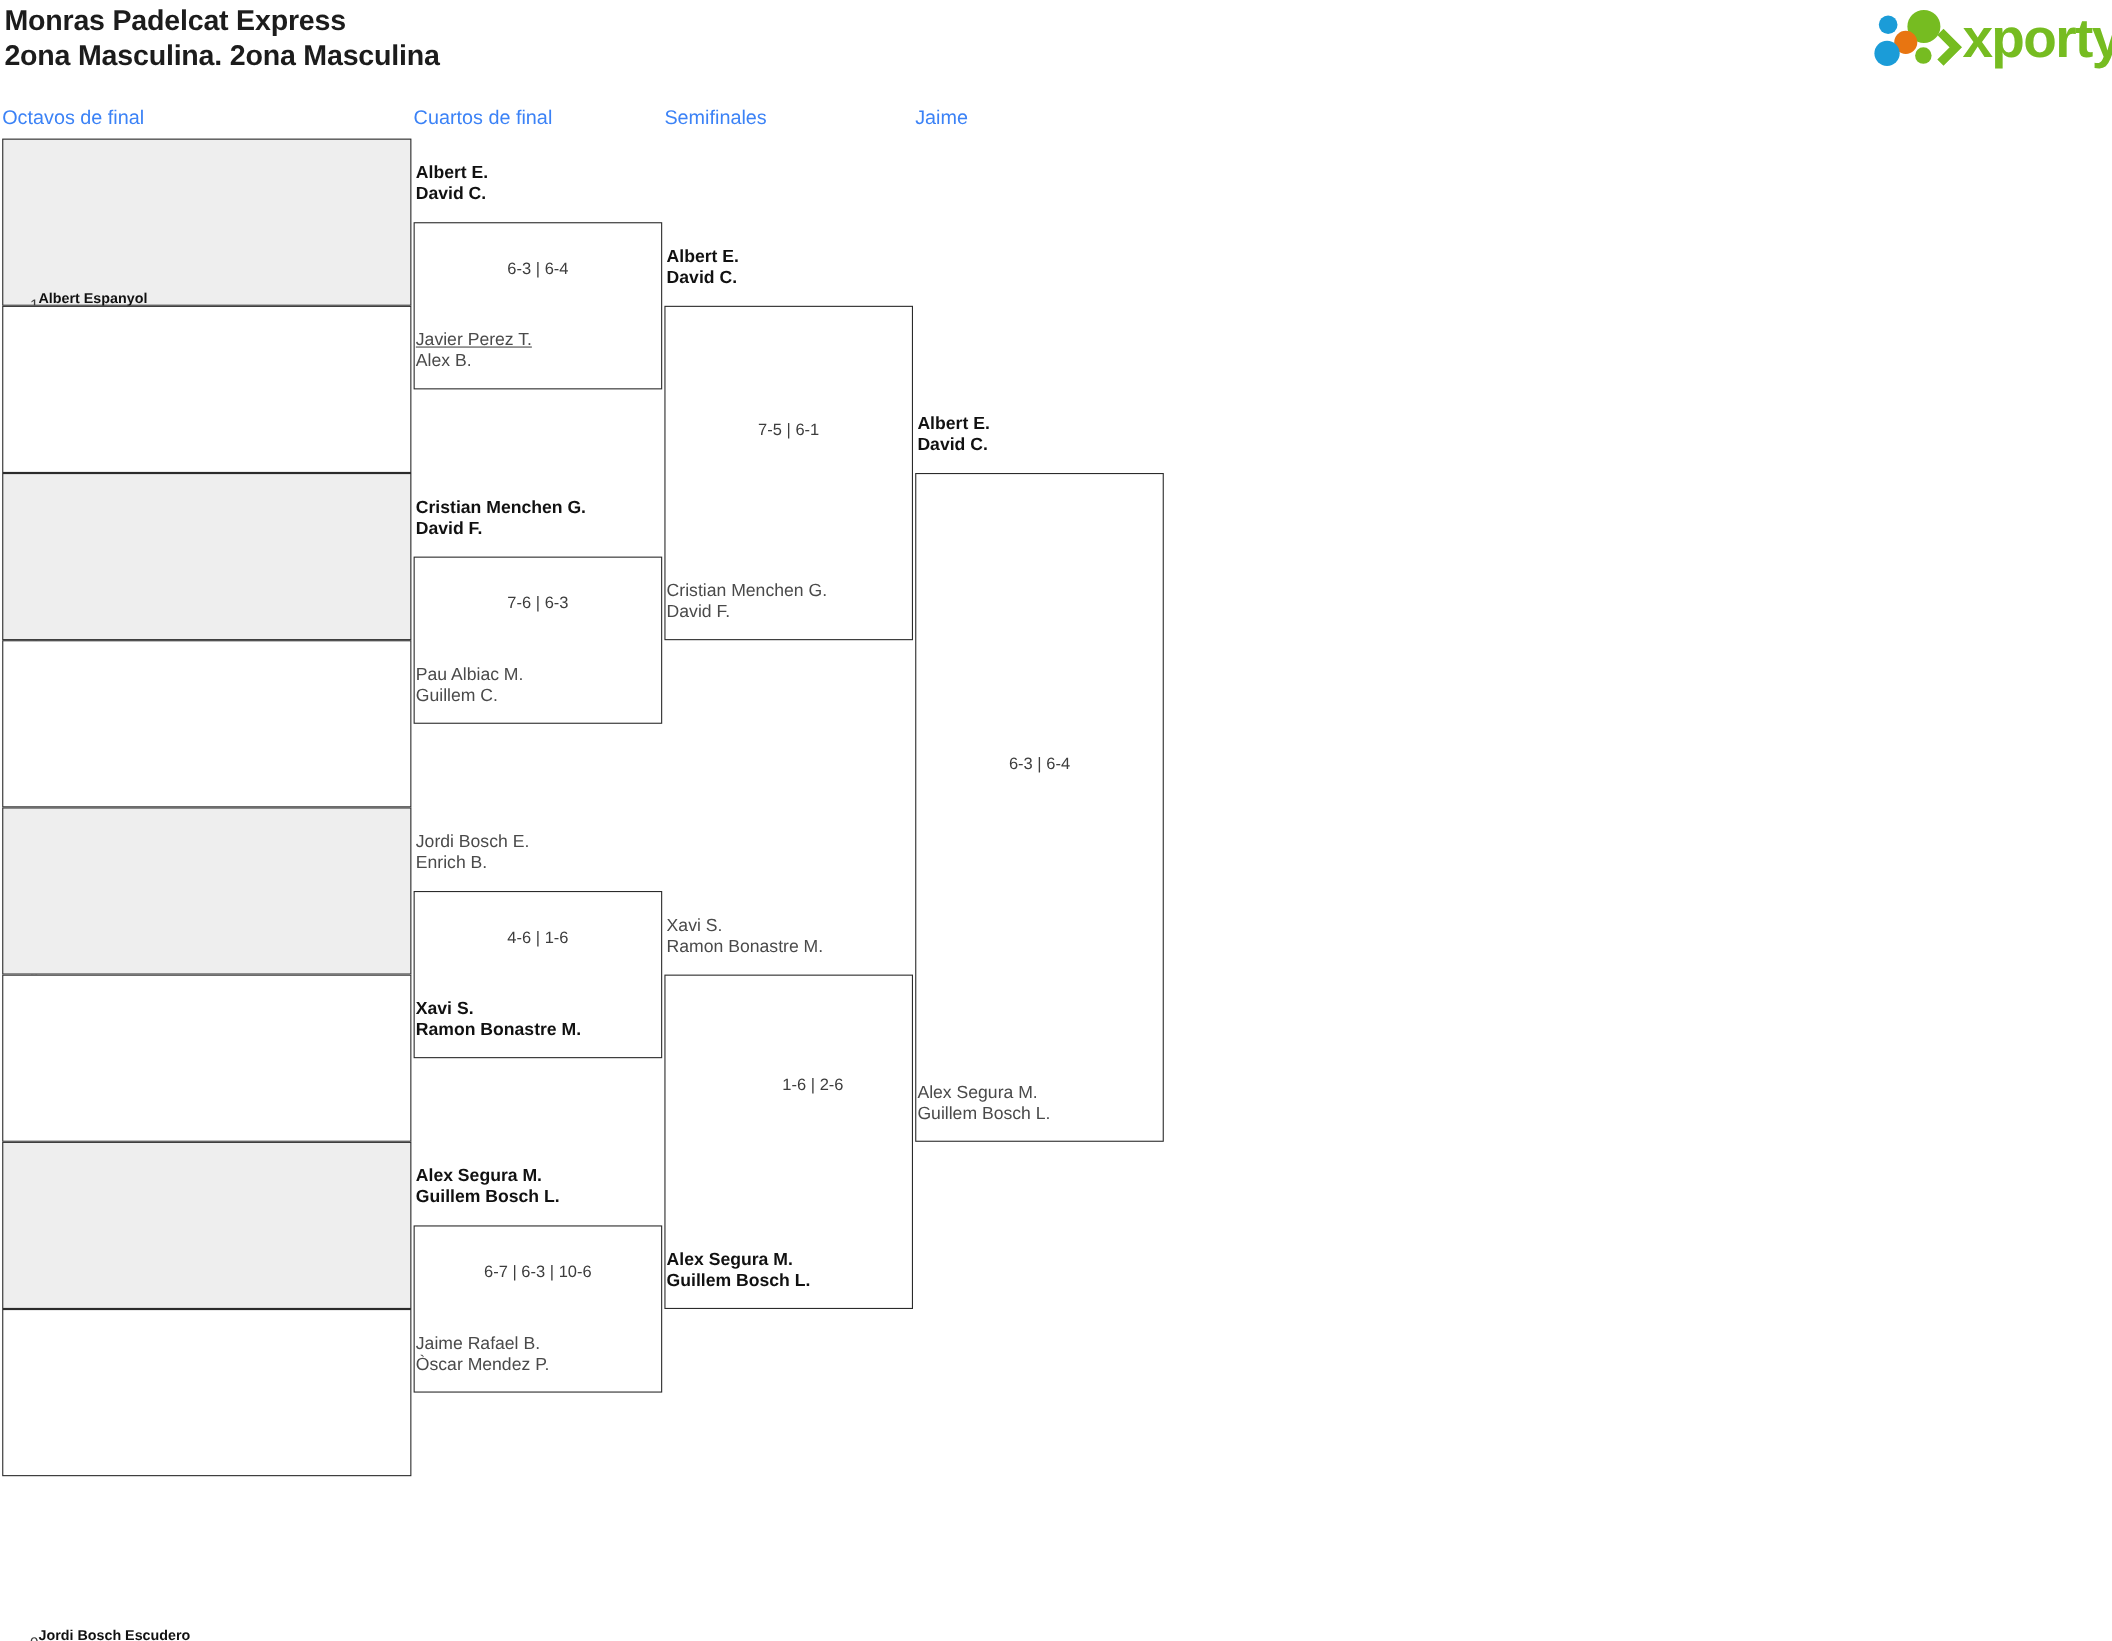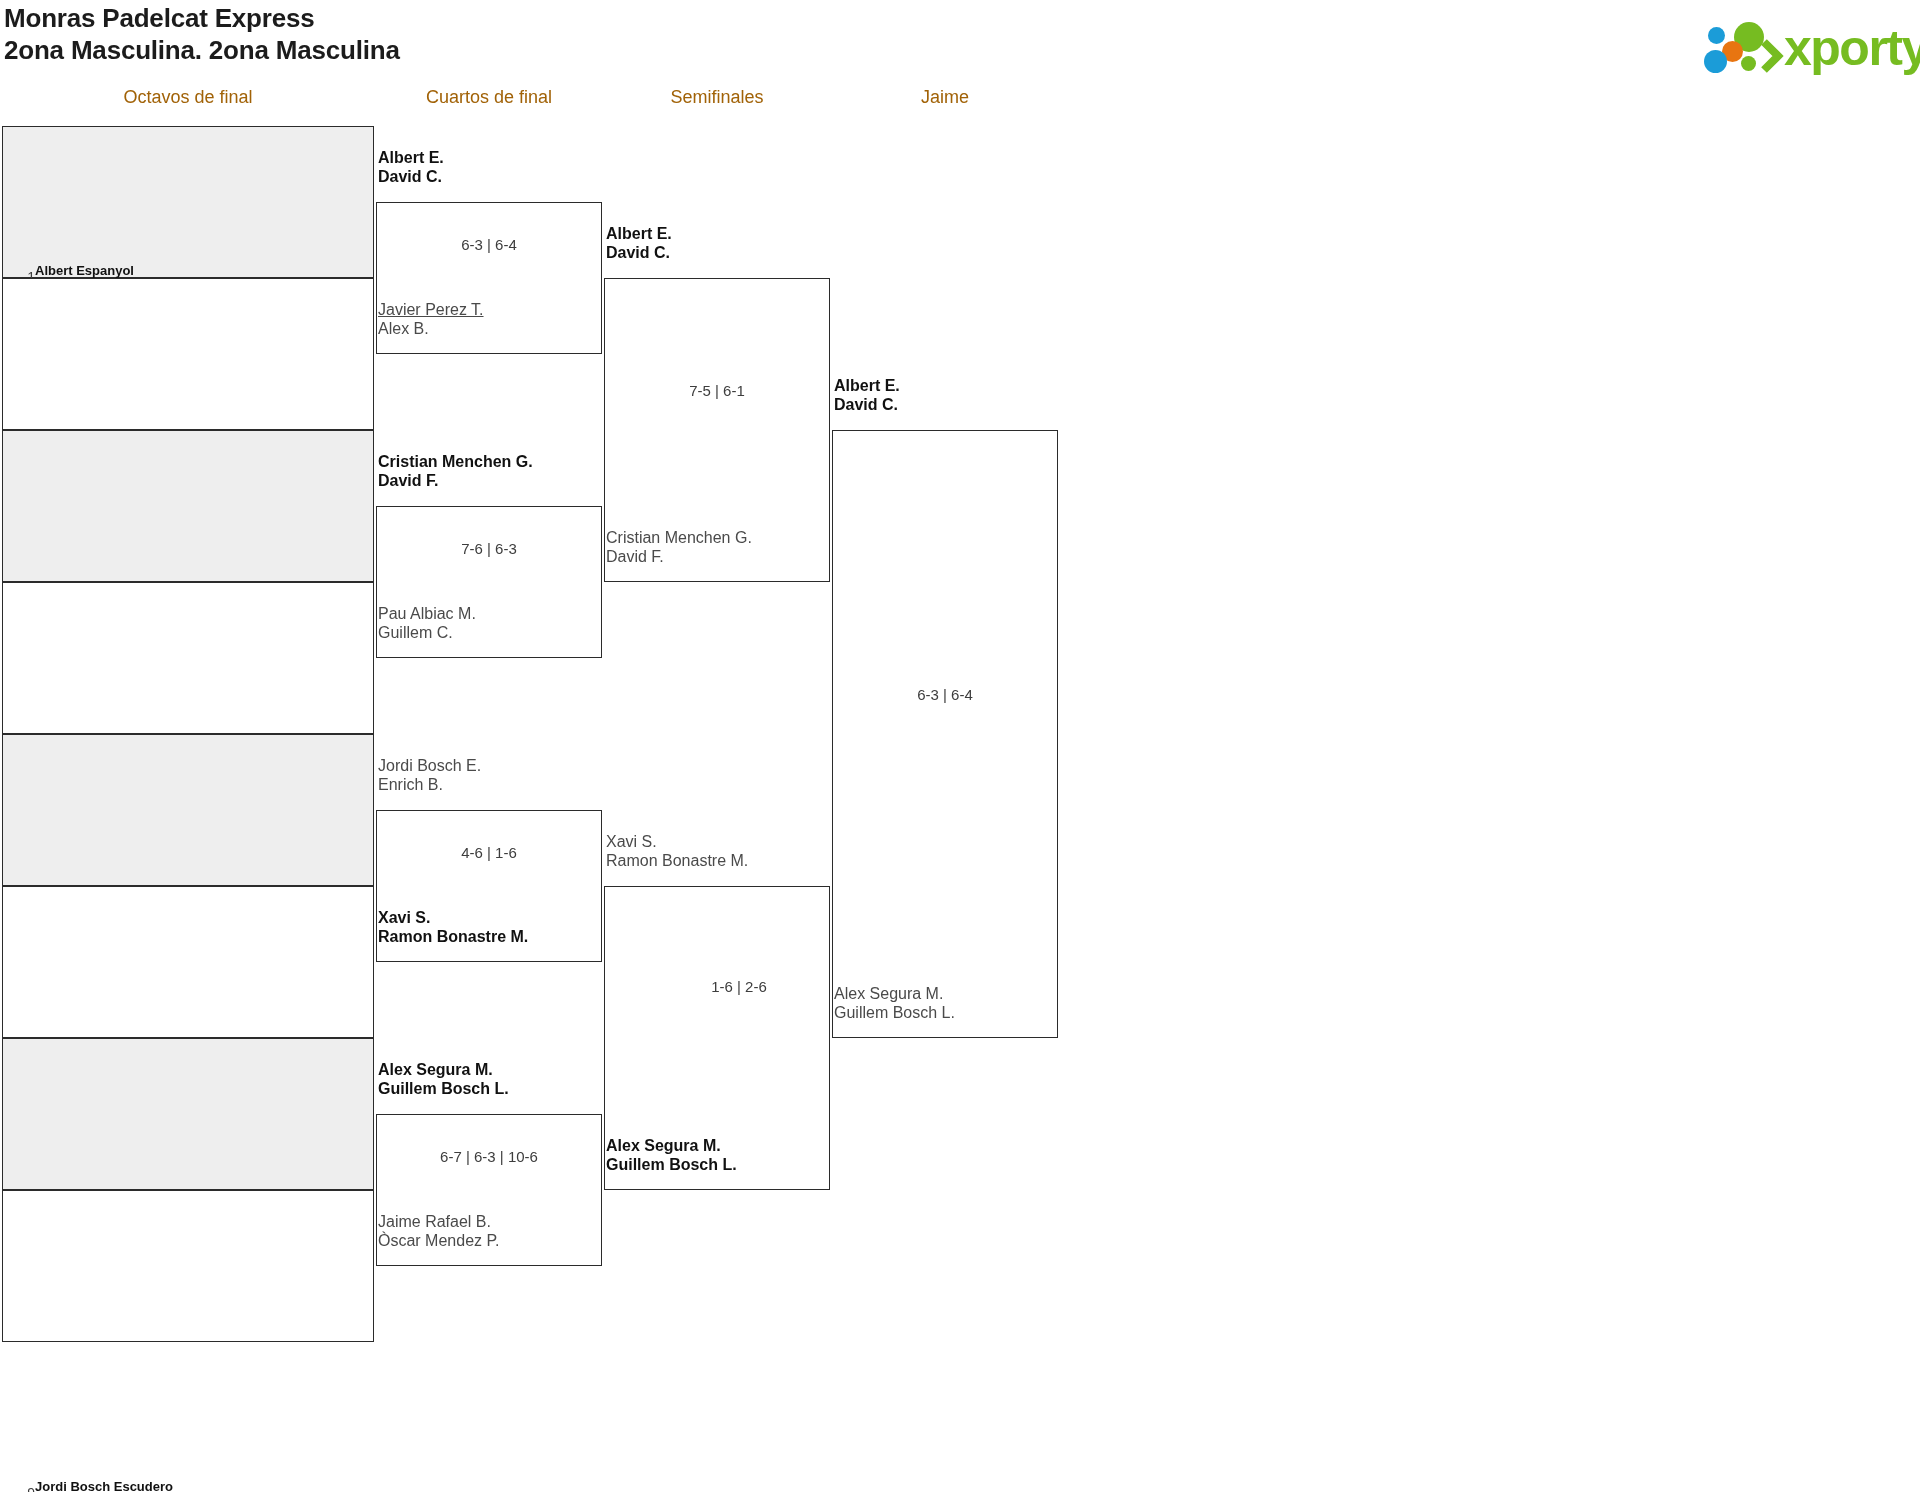--- a/index.html
+++ b/index.html
@@ -18,34 +18,34 @@
   #title-block { position:absolute; left:4px; top:2px; }
   #tourn-title {
     font-size:26px; font-weight:700; line-height:32px; letter-spacing:-0.2px;
     color:#1c1c1c; white-space:nowrap;
   }
   #tourn-sub {
     font-size:26px; font-weight:700; line-height:32px; letter-spacing:-0.2px;
     color:#1c1c1c; white-space:nowrap;
   }
 
-  #logo { position:absolute; left:1704px; top:19px; width:208px; height:58px;text-align:right; }
+  #logo { position:absolute; left:1704px; top:6px; width:208px; height:58px;text-align:right; }
   #logo-dots { position:absolute; left:0; top:0; width:82px; height:58px; }
   .dot { position:absolute; border-radius:50%; }
   #logo-word {
     position:absolute; left:80px; top:0px;
     font-size:50px; font-weight:700; letter-spacing:-1.5px;
     line-height:58px; color:#76bc21;
   }
 
   
   .round-header {
-    position:absolute; top:85px; height:24px;
-    font-size:18px; font-weight:400; color:#a16207;
-    text-align:center; line-height:24px; white-space:nowrap;
+    position:absolute; top:95px; height:24px;
+    font-size:18px; font-weight:400; color:#3b82f6;
+    line-height:24px; white-space:nowrap;
   }
 
   
   #bracket { position:absolute; left:0; top:0; width:1920px; height:1492px; }
 
   
   .r1-block {
     position:absolute; left:2px; width:372px;
     border:1px solid #2b2b2b;
     background:#ffffff;

